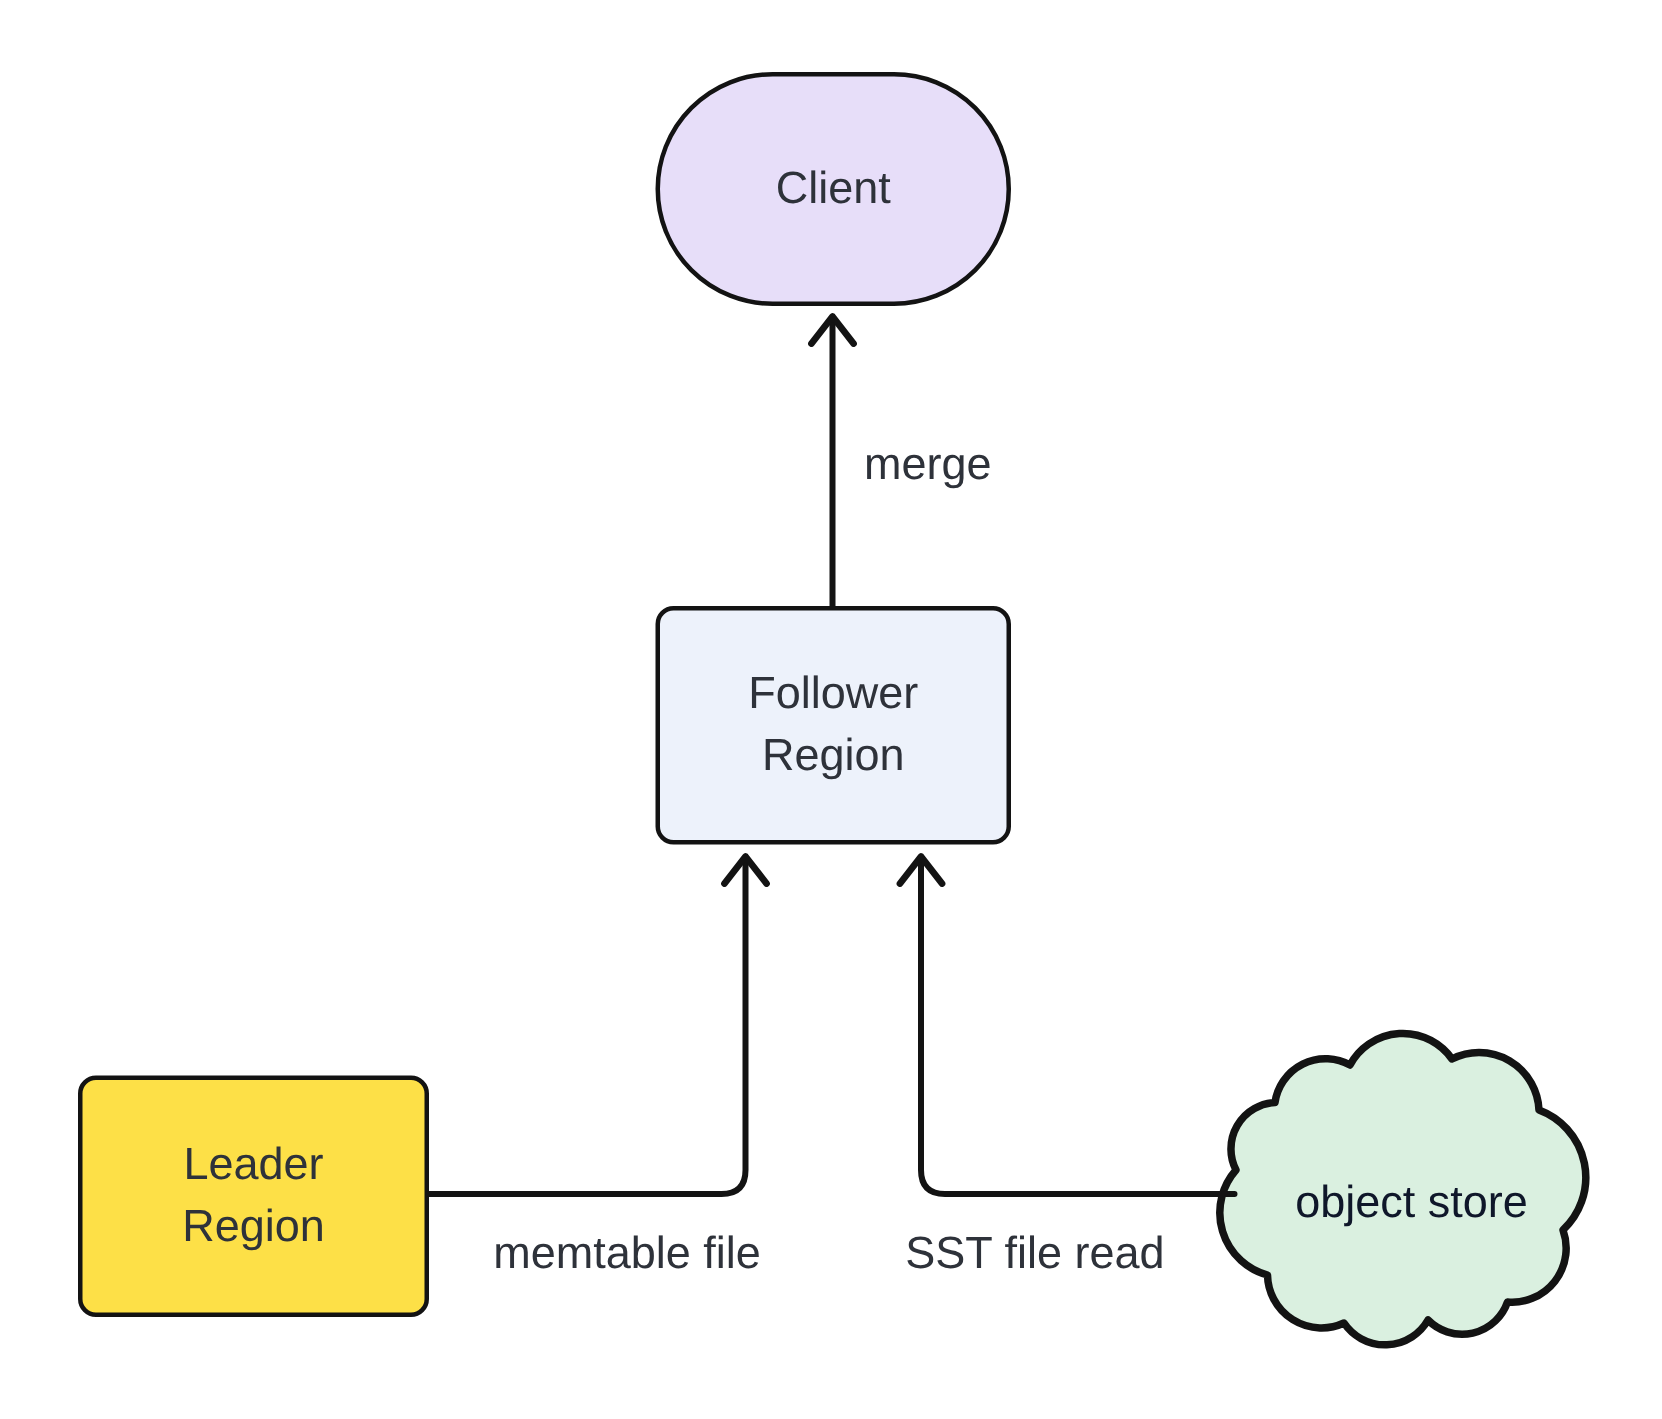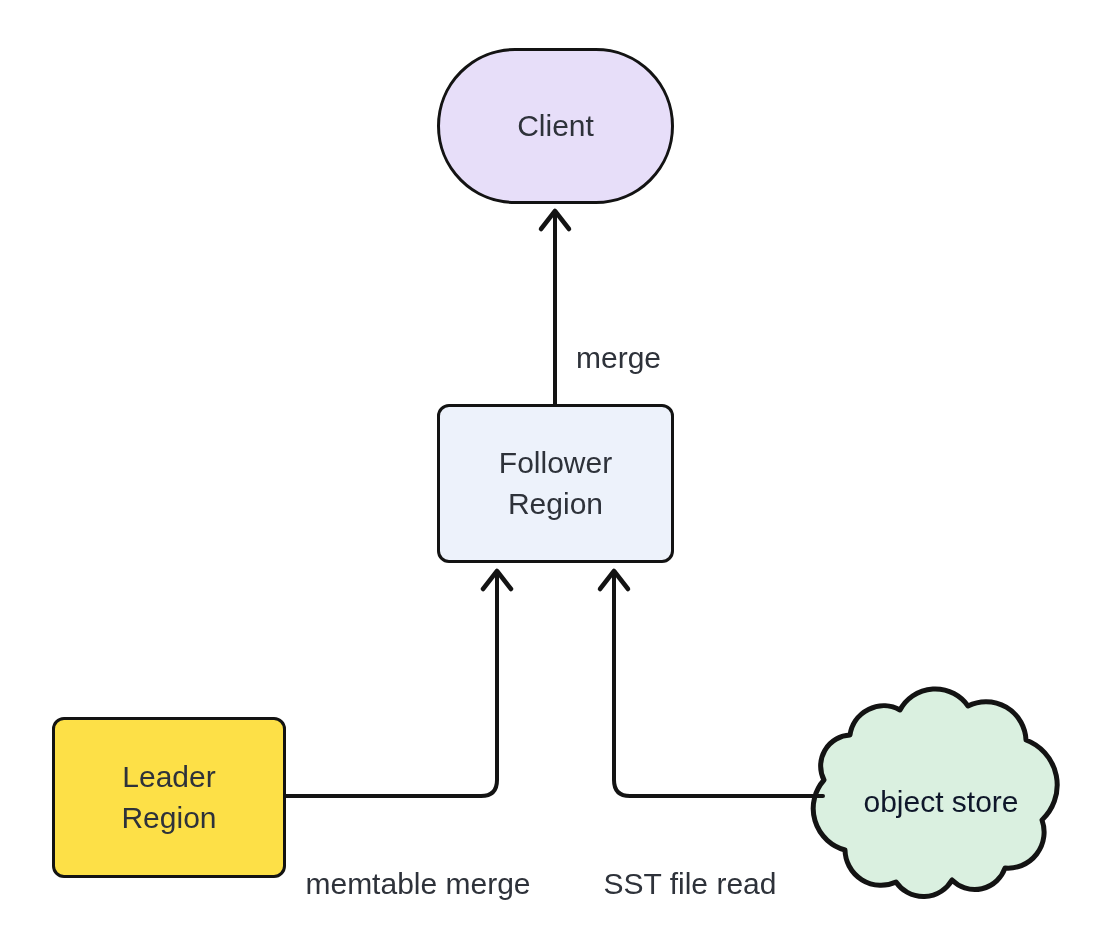--- a/index.html
+++ b/index.html
@@ -55,21 +55,20 @@
     font-size: 30px;
     white-space: nowrap;
     color: #0f172a;
   }
   .edge-label {
     position: absolute;
     font-size: 30px;
     white-space: nowrap;
     color: #2e323a;
     background: transparent;
-    margin-top: 48px;
   }
   .edge-label-merge {
     left: 576px; top: 310px;
     transform: translateY(-50%);
   }
   .edge-label-memtable {
     left: 418px; top: 836px;
     transform: translate(-50%, -50%);
   }
   .edge-label-sst {
@@ -116,16 +115,16 @@
   </div>
 
   <div class="node node-leader">
     <span>Leader</span>
     <span>Region</span>
   </div>
 
   <div class="cloud-label">object store</div>
 
   <div class="edge-label edge-label-merge">merge</div>
-  <div class="edge-label edge-label-memtable">memtable merge</div>
+  <div class="edge-label edge-label-memtable">memtable file</div>
   <div class="edge-label edge-label-sst">SST file read</div>
 
 </div>
 
 </body></html>

